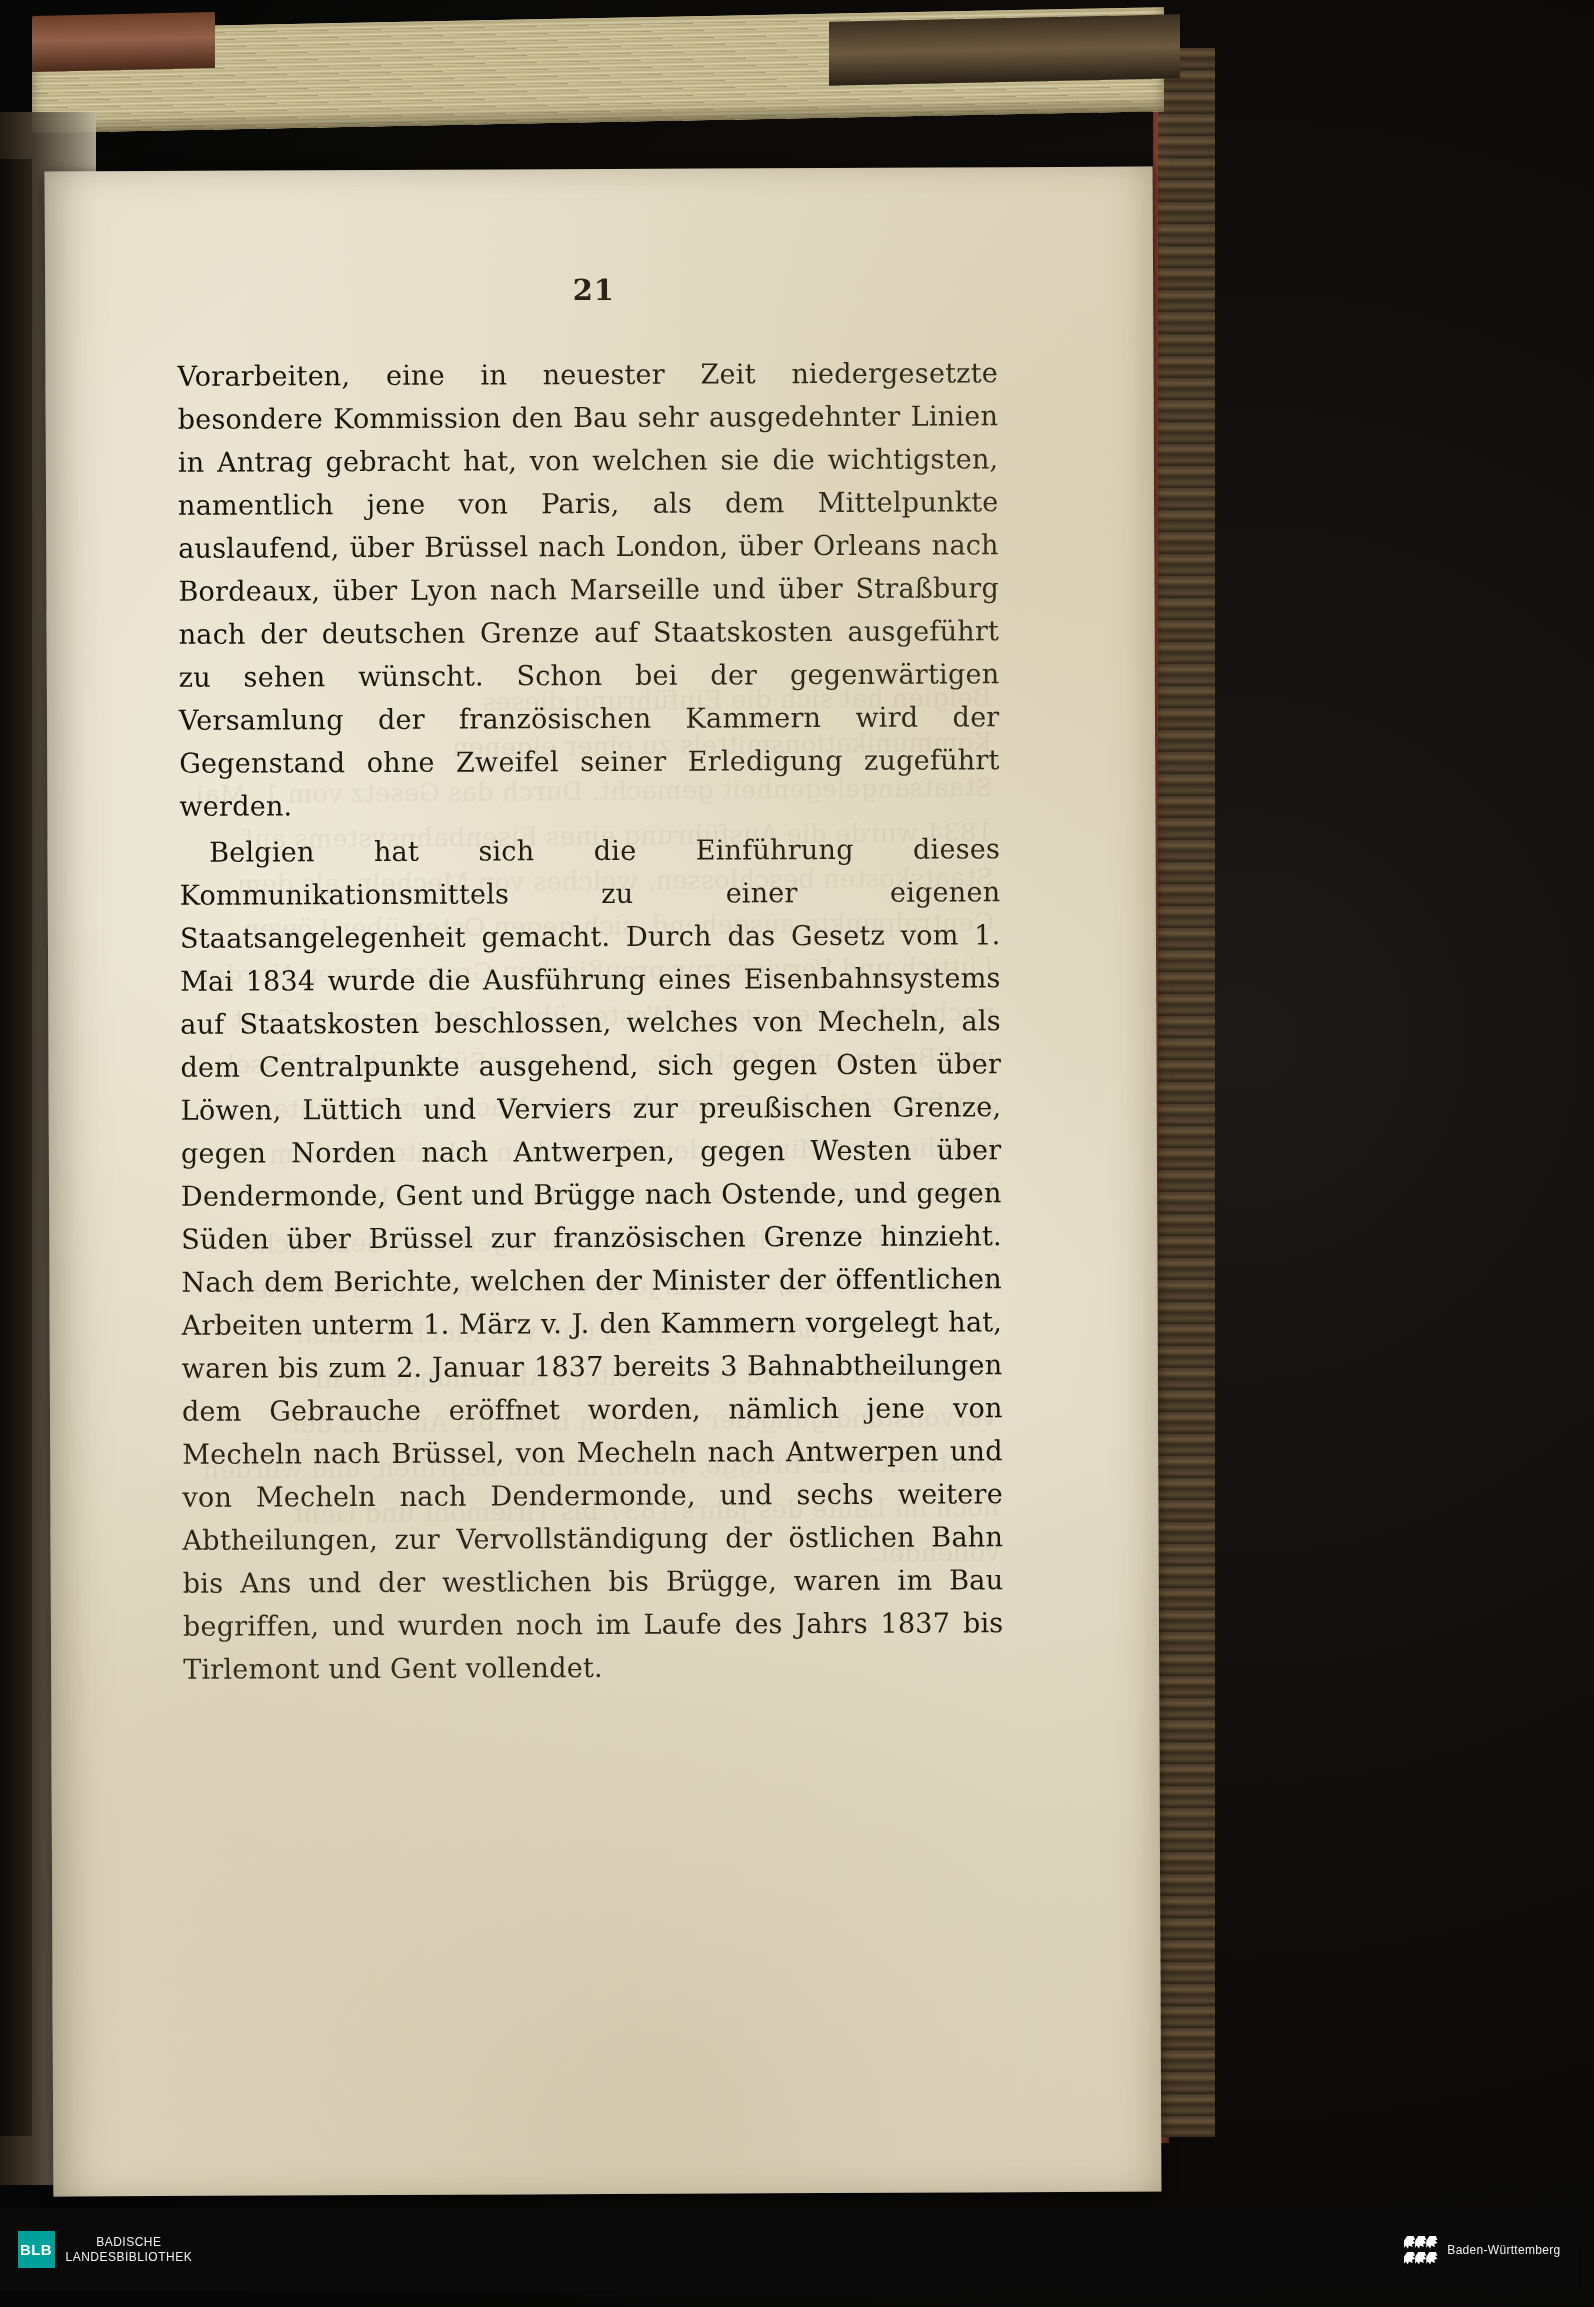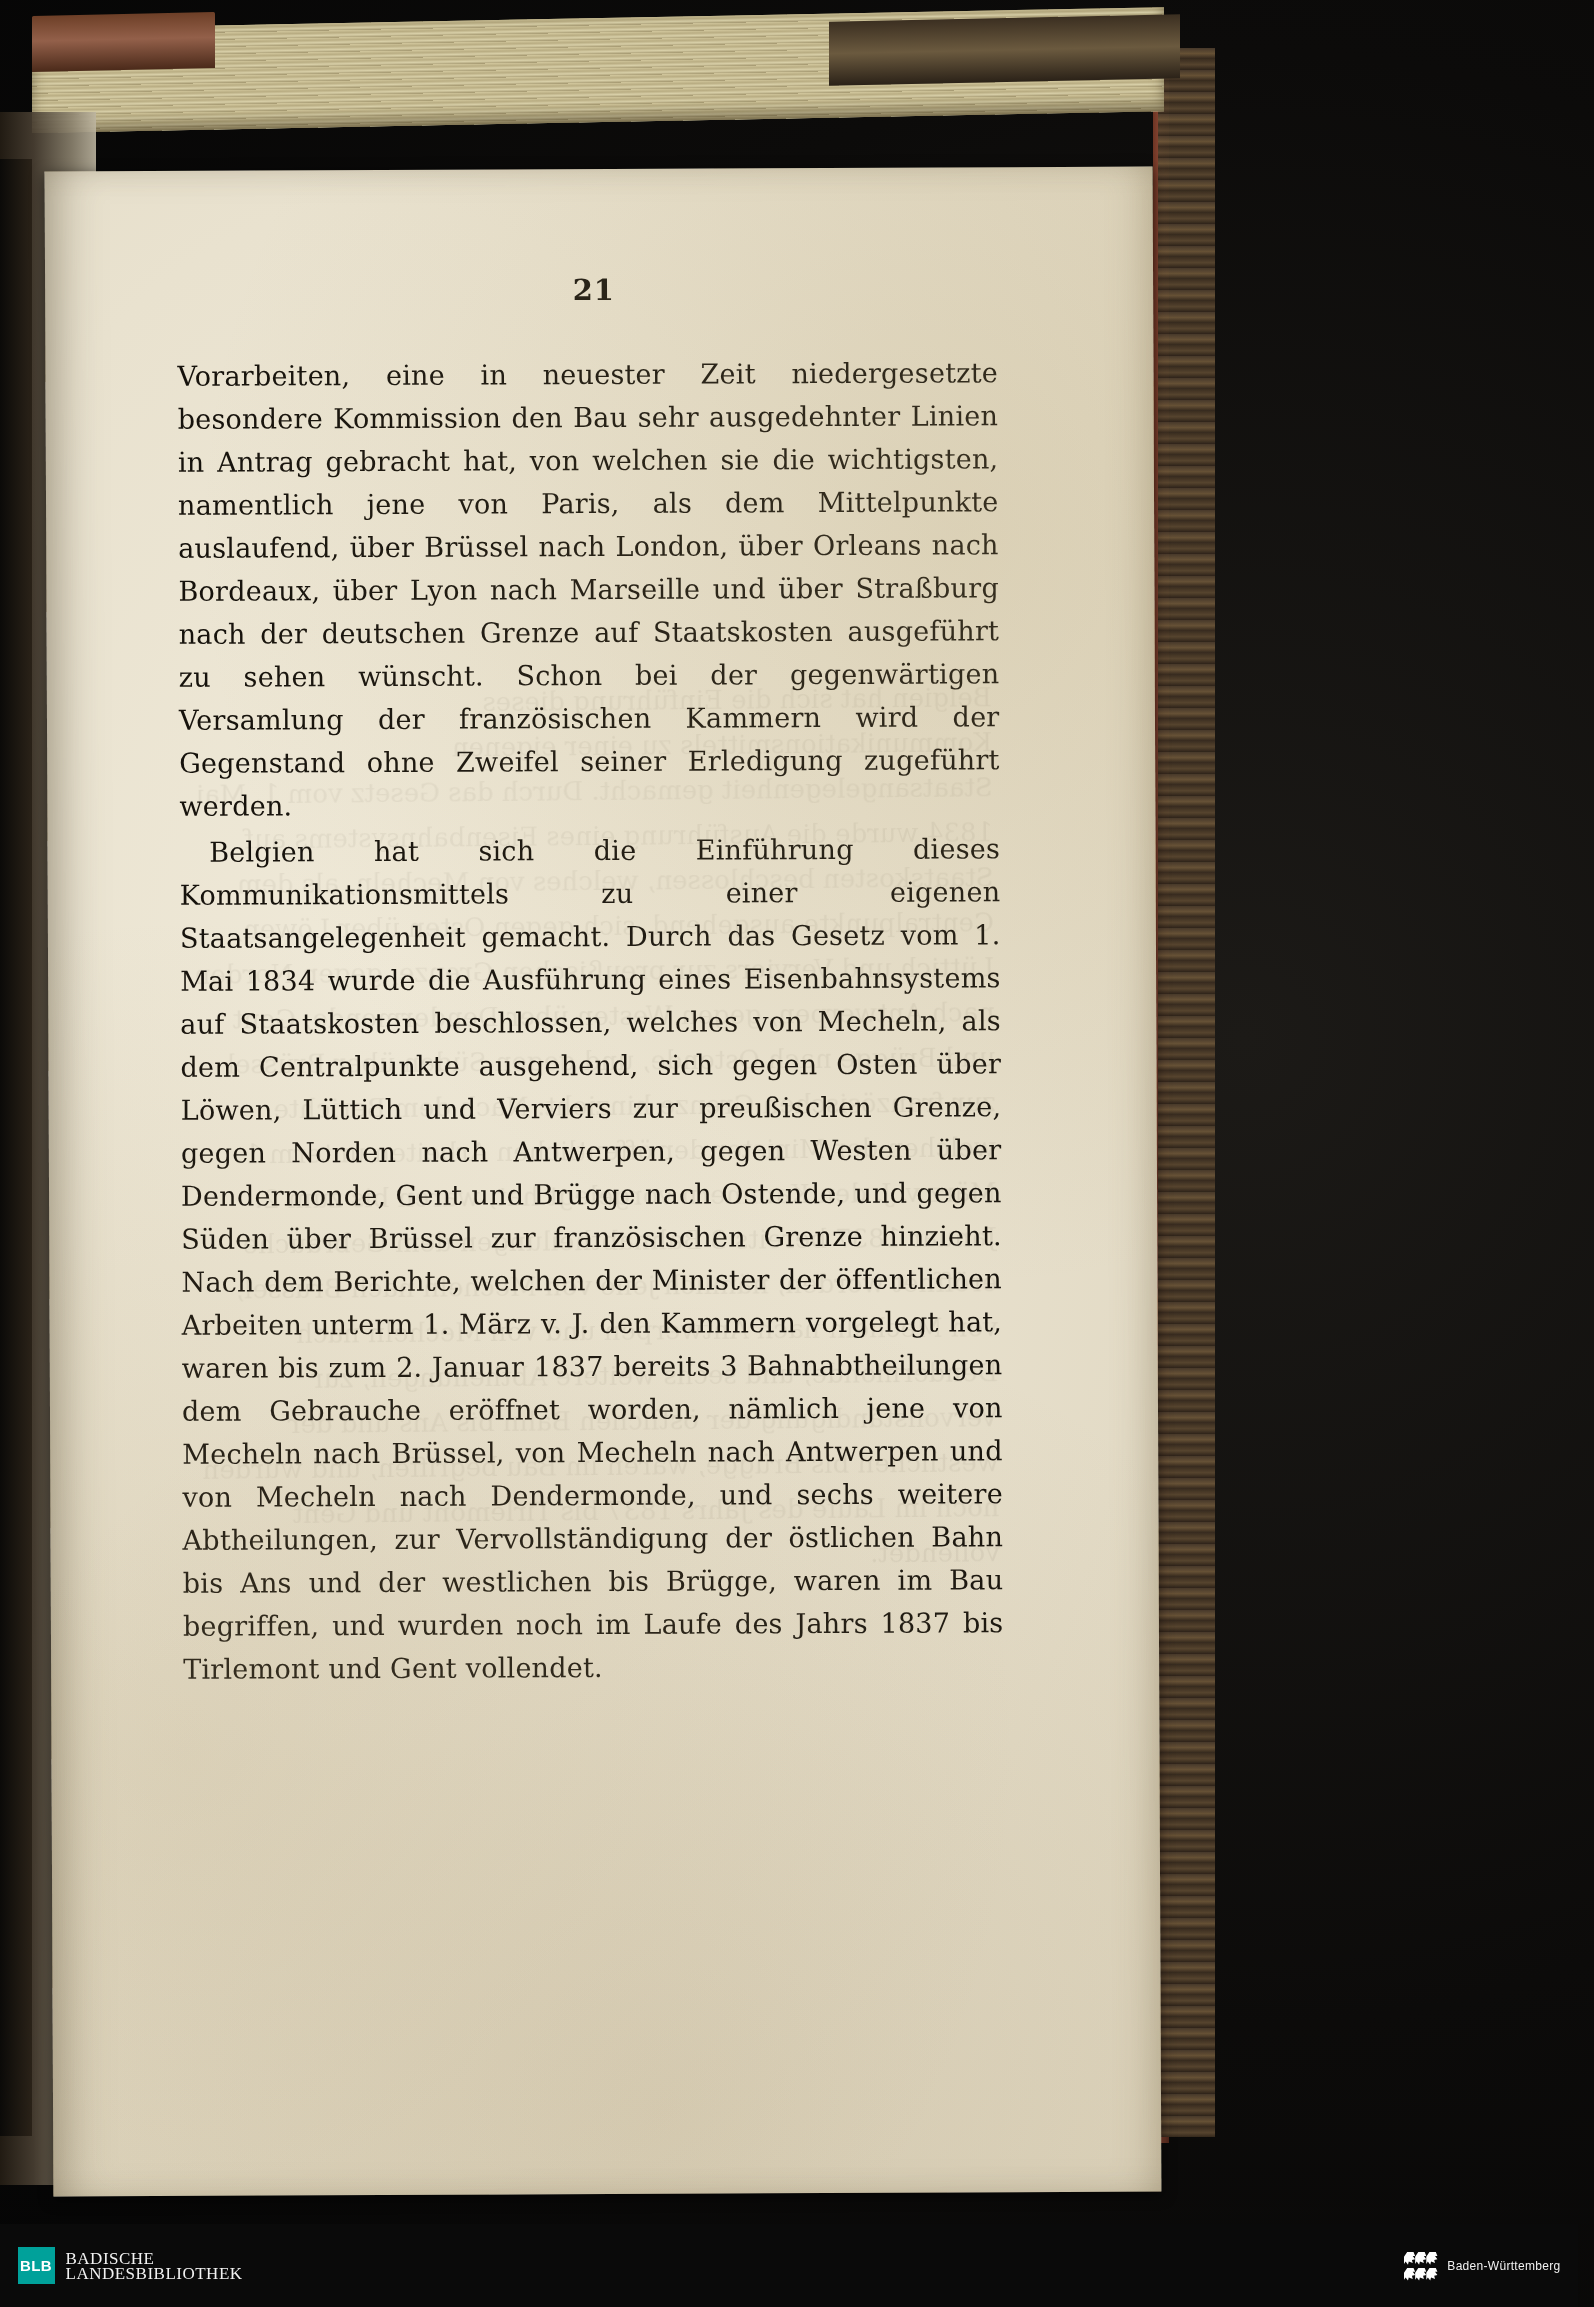--- a/index.html
+++ b/index.html
@@ -189,52 +189,53 @@
     color: #2b2112;
     pointer-events: none;
     overflow: hidden;
     filter: blur(0.6px);
   }
 
   
   #watermark-bar {
     position: absolute;
     left: 0;
-    bottom: 0;
+    bottom: 16px;
     width: 1578px;
     height: 83px;
     background: #0a0a0a;
     display: flex;
     align-items: center;
     justify-content: space-between;
     padding: 0 17.5px;
     box-sizing: border-box;
+    text-align: center;
   }
   #blb-logo-group {
     display: flex;
     align-items: center;
     gap: 11px;
   }
   #blb-mark {
     width: 37px;
     height: 37px;
     background: #00a19a;
     color: #ffffff;
     font-family: "Liberation Sans", sans-serif;
     font-weight: bold;
     font-size: 15px;
     display: flex;
     align-items: center;
     justify-content: center;
     letter-spacing: 0.4px;
   }
   #blb-text {
-    font-family: Liberation Serif, serif;
+    font-family: Liberation Sans, sans-serif;
     color: #f2f2f2;
-    font-size: 17px;
+    font-size: 12px;
     line-height: 15px;
     letter-spacing: 0.5px;
   }
   #bw-group {
     display: flex;
     align-items: center;
     gap: 8px;
   }
   #bw-crest {
     width: 35px;

